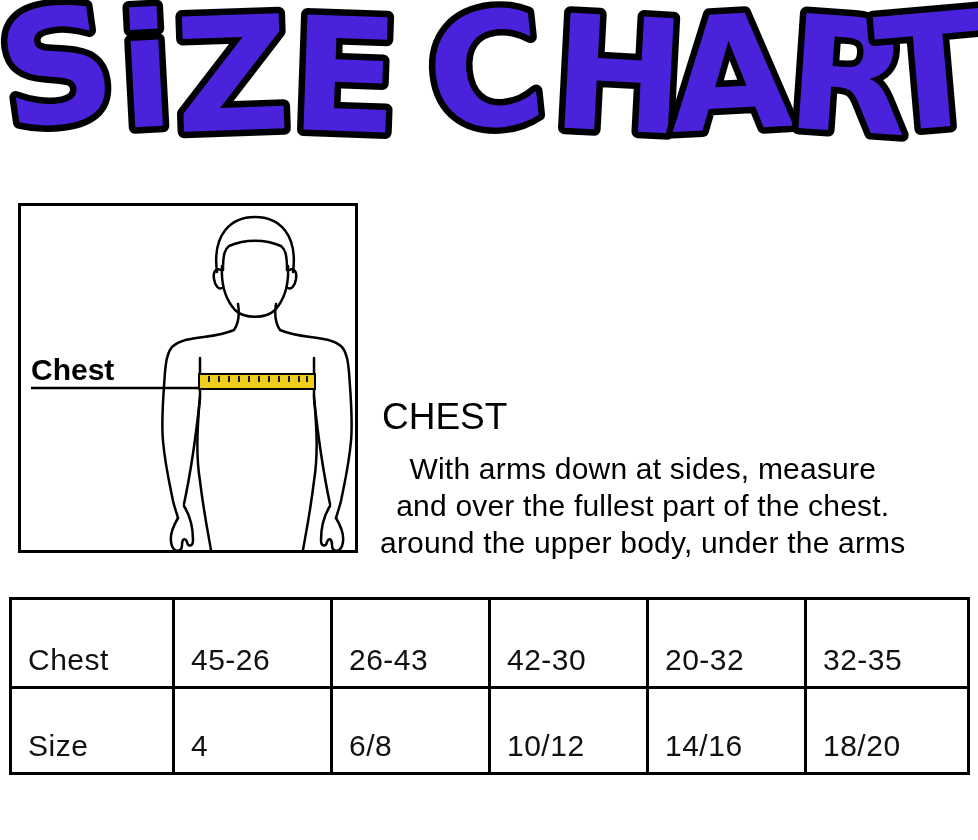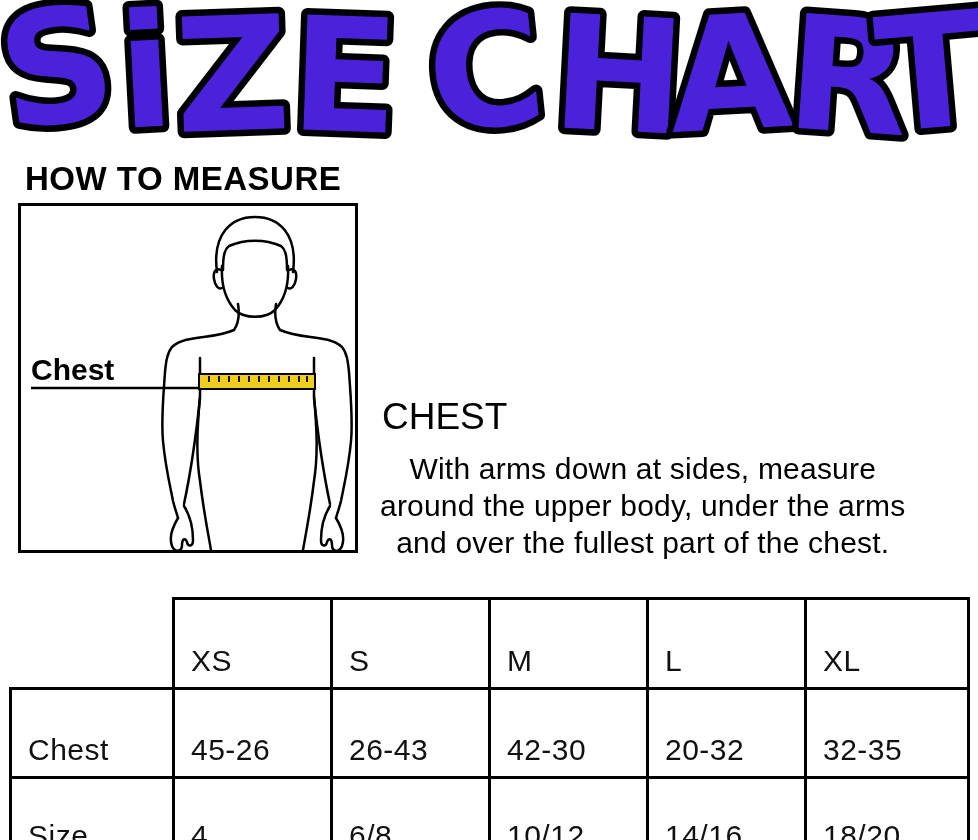--- a/index.html
+++ b/index.html
@@ -64,21 +64,20 @@
     <text transform="translate(122,128) rotate(-3)" fill="#4B22DC">i</text>
     <text transform="translate(177,132) rotate(-2)" fill="#4B22DC">Z</text>
     <text transform="translate(289,129) rotate(2)" fill="#4B22DC">E</text>
     <text transform="translate(434,132) rotate(-6)" fill="#4B22DC">C</text>
     <text transform="translate(550,127) rotate(3)" fill="#4B22DC">H</text>
     <text transform="translate(672,132) rotate(-3)" fill="#4B22DC">A</text>
     <text transform="translate(784,127) rotate(4)" fill="#4B22DC">R</text>
     <text transform="translate(882,132) rotate(-5)" fill="#4B22DC">T</text>
   </svg>
 
-  <div class="htm-heading">HOW TO MEASURE</div>
 
   <div class="figure-box">
     <svg viewBox="0 0 334 344" preserveAspectRatio="none">
 
       <path class="fig-line" d="M 196,66 C 191,28 210,11 234,11 C 258,11 277,28 272,66"></path>
       <path class="fig-line" d="M 202,64 C 202,48 204,43 208,40 C 224,33 244,33 260,40 C 264,43 266,48 266,64"></path>
 
       <path class="fig-line" d="M 200,64 C 194,61 192,67 193,73 C 194,80 198,84 201,82"></path>
       <path class="fig-line" d="M 268,64 C 274,61 276,67 275,73 C 274,80 270,84 267,82"></path>
 
@@ -115,42 +114,34 @@
       </g>
 
       <line x1="10" y1="182" x2="179" y2="182" stroke="#000" stroke-width="2.5"></line>
       <text class="fig-chest-label" x="10" y="174">Chest</text>
     </svg>
   </div>
 
   <div class="chest-heading">CHEST</div>
   <div class="chest-desc">
     <div>With arms down at sides, measure</div>
+    <div>and over the fullest part of the chest.</div>
     <div>around the upper body, under the arms</div>
-    <div>and over the fullest part of the chest.</div>
   </div>
 
   <table class="size-table">
     <colgroup>
       <col style="width:163px">
         <col style="width:158px">
         <col style="width:158px">
       <col style="width:158px">
         <col style="width:158px">
         <col style="width:163px">
     </colgroup>
     <tbody>
-        <tr class="header-row">
-      <td class="no-cell"></td>
-      <td>XS</td>
-      <td>S</td>
-      <td>M</td>
-      <td>L</td>
-      <td>XL</td>
-    </tr>
     <tr class="chest-row">
       <td>Chest</td>
       <td>45-26</td>
       <td>26-43</td>
       <td>42-30</td>
       <td>20-32</td>
       <td>32-35</td>
     </tr>
     <tr class="size-row">
       <td>Size</td>

